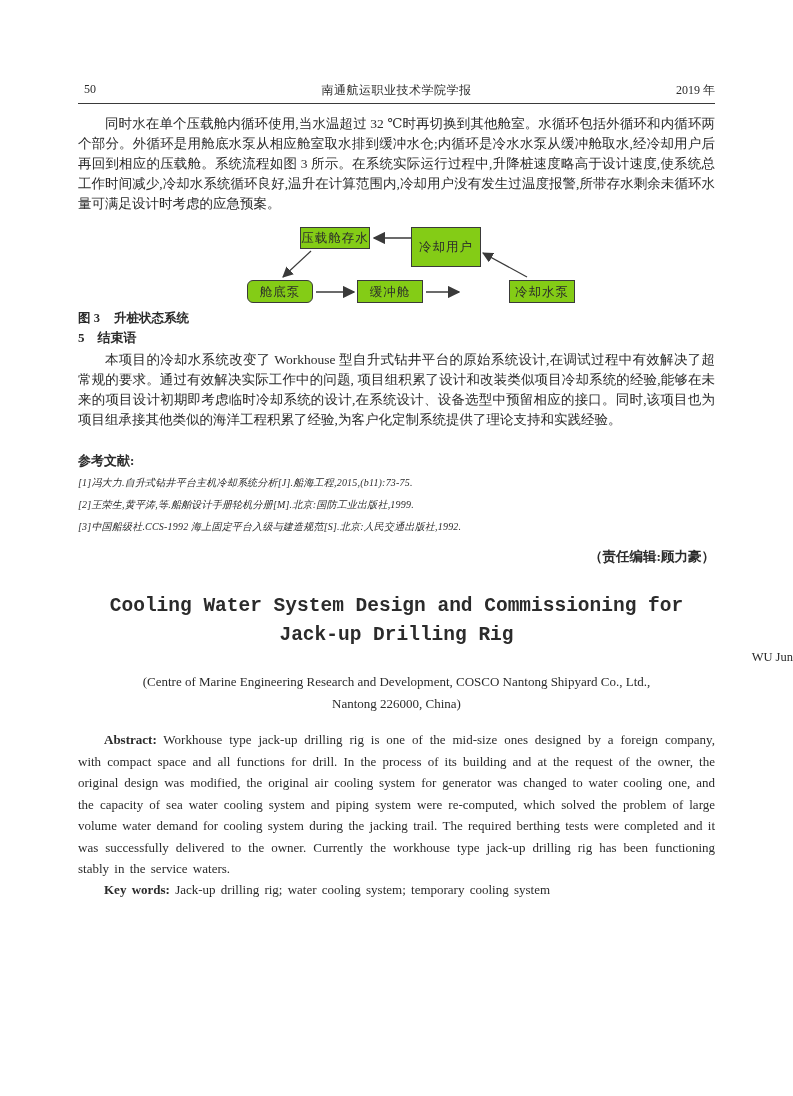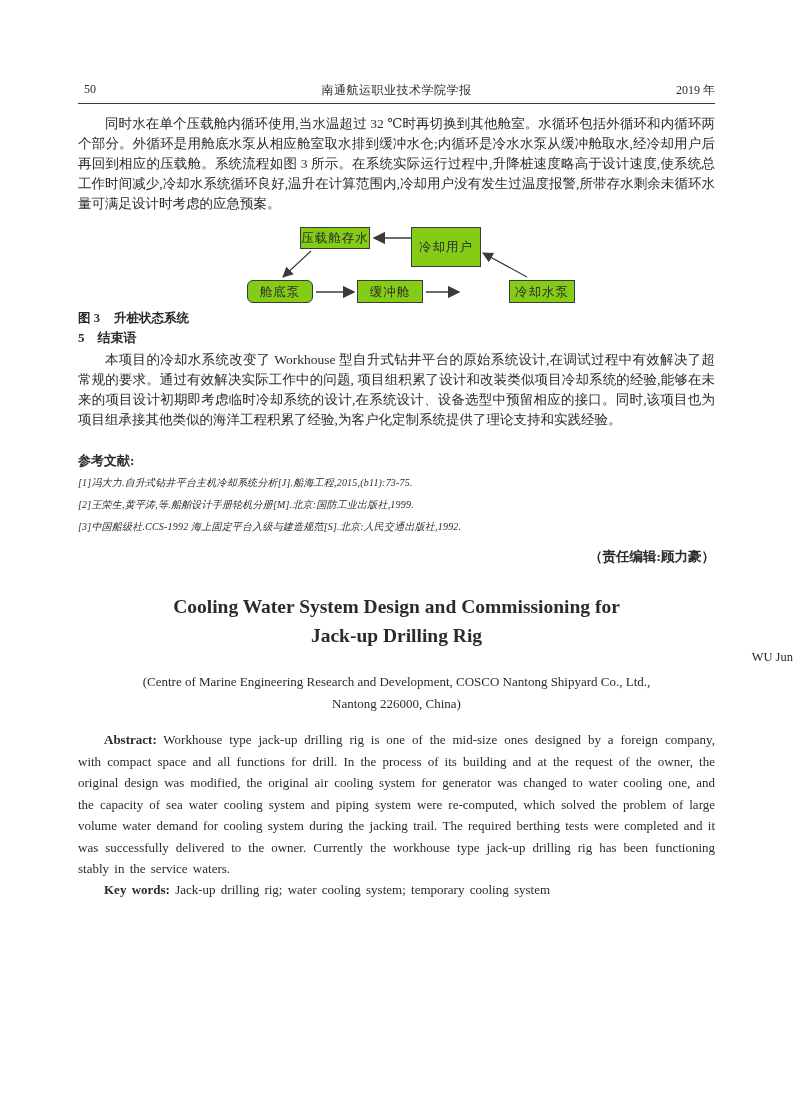--- a/index.html
+++ b/index.html
@@ -67,21 +67,21 @@
     font-style:italic;letter-spacing:.2px;
   }
   
   .editor-note{
     position:absolute;right:78px;top:548px;margin:0;
     font-size:13.5px;font-weight:bold;
   }
   
   .en-title{
     position:absolute;left:40px;right:40px;top:592px;margin:0;
-    text-align:center;font-size:19.5px;line-height:29px;font-weight:bold;
+    text-align:center;font-size:19.5px;line-height:29px;font-weight:bold;font-family:Liberation Mono, monospace;
   }
   .en-author{
     position:absolute;left:0;right:0;top:650px;margin:0;
     text-align:right;font-size:12.5px;
   }
   .en-affil{
     position:absolute;left:40px;right:40px;top:671px;margin:0;
     text-align:center;font-size:13px;line-height:22px;
   }
   .en-abstract{

